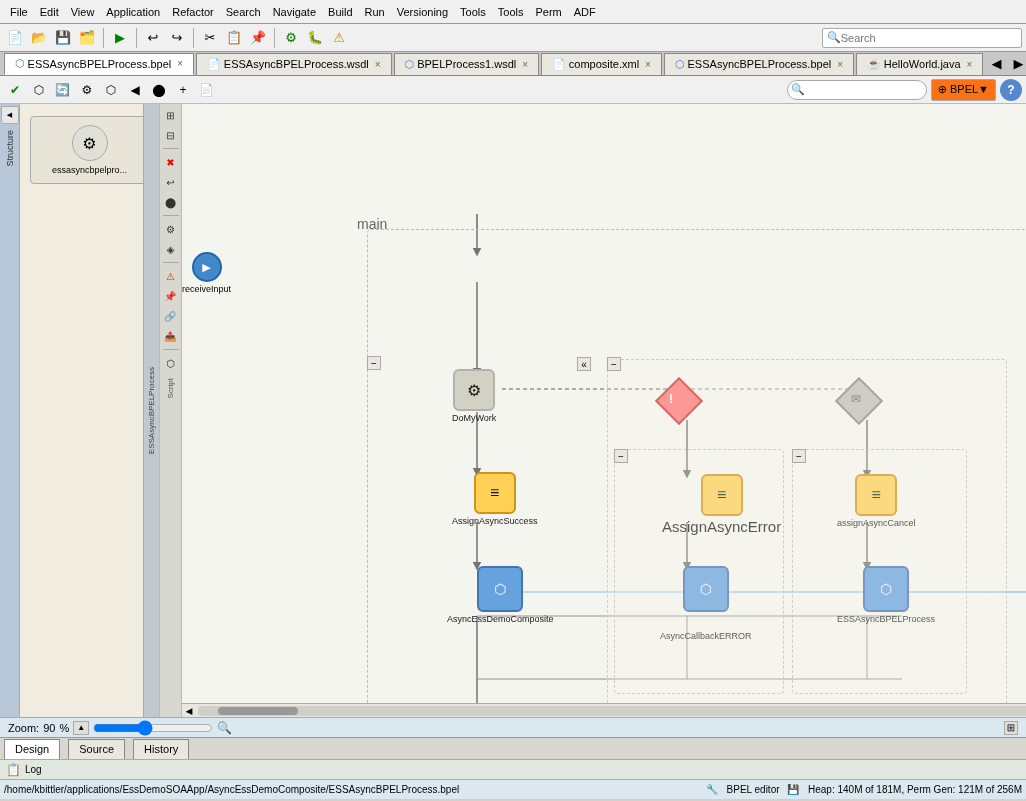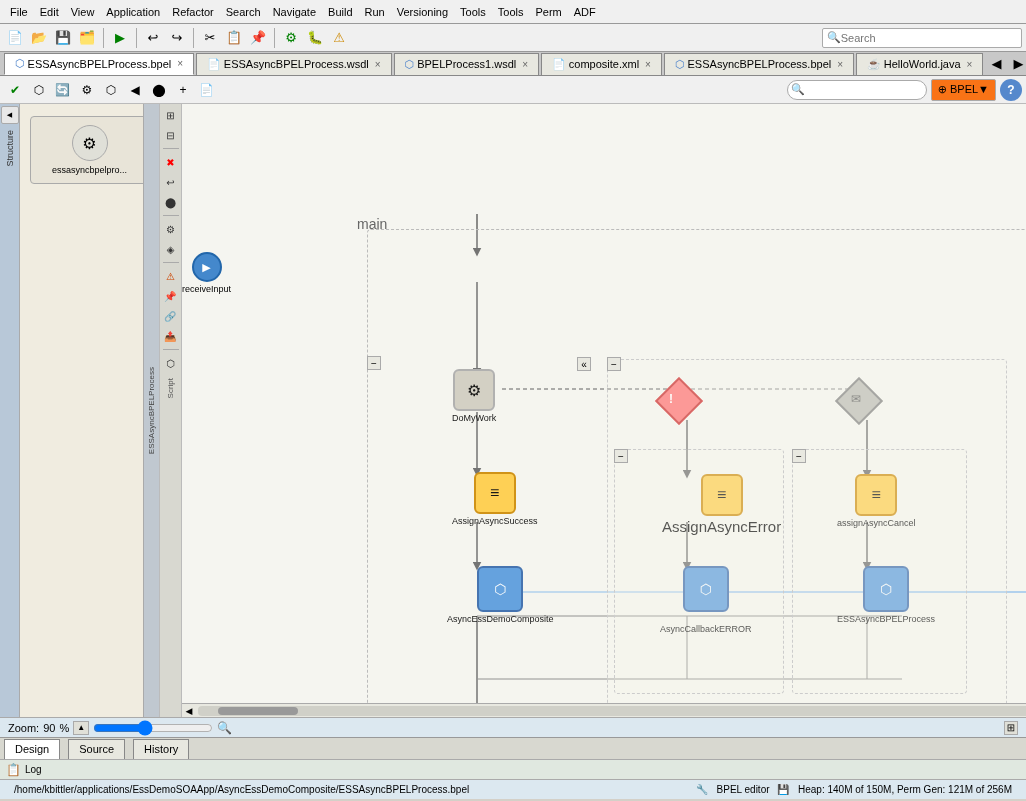--- a/index.html
+++ b/index.html
@@ -305,21 +305,21 @@
               <div style="font-size:15px;margin-top:2px;text-align:center;">AssignAsyncError</div>
             </div>
 
             <div style="position:absolute;left:655px;top:370px;display:flex;flex-direction:column;align-items:center;">
               <div style="width:42px;height:42px;border-radius:6px;background:#ffcc44;border:2px solid #cc8800;display:flex;align-items:center;justify-content:center;font-size:16px;">≡</div>
               <div style="font-size:9px;margin-top:2px;text-align:center;">assignAsyncCancel</div>
             </div>
 
             <div style="position:absolute;left:478px;top:462px;display:flex;flex-direction:column;align-items:center;">
               <div style="width:46px;height:46px;border-radius:6px;background:#5599dd;border:2px solid #3366aa;display:flex;align-items:center;justify-content:center;font-size:14px;color:white;">⬡</div>
-              <div style="font-size:9px;margin-top:12px;text-align:center;">AsyncCallbackERROR</div>
+              <div style="font-size:9px;margin-top:19px;text-align:center;">AsyncCallbackERROR</div>
             </div>
 
             <div style="position:absolute;left:655px;top:462px;display:flex;flex-direction:column;align-items:center;">
               <div style="width:46px;height:46px;border-radius:6px;background:#5599dd;border:2px solid #3366aa;display:flex;align-items:center;justify-content:center;font-size:14px;color:white;">⬡</div>
               <div style="font-size:9px;margin-top:2px;text-align:center;">ESSAsyncBPELProcess</div>
             </div>
 
             <div style="position:absolute;left:185px;top:125px;width:795px;height:480px;border:1px dashed #bbb;background:rgba(245,245,240,0.1);border-radius:4px;pointer-events:none;"></div>
 
             <div style="position:absolute;left:425px;top:255px;width:400px;height:350px;border:1px dashed #ccc;background:rgba(245,245,235,0.2);border-radius:4px;pointer-events:none;"></div>
@@ -364,21 +364,21 @@
   <div class="btab active">Design</div>
   <div class="btab">Source</div>
   <div class="btab">History</div>
 </div>
 
 <div class="log-row" style="display:flex;align-items:center;background:#e0e8e0;border-top:1px solid #aaa;height:20px;padding:0 6px;font-size:10px;">
   <span class="log-icon">📋</span>
   <span>Log</span>
 </div>
 
-<div id="status-bar" style="display:flex;align-items:center;background:#dce8f0;border-top:1px solid #aaa;height:20px;padding:0 14px;font-size:10px;gap:8px;">
+<div id="status-bar" style="display:flex;align-items:center;background:#dce8f0;border-top:1px solid #aaa;height:20px;padding:0 4px;font-size:10px;gap:8px;">
   <span style="flex:1;overflow:hidden;text-overflow:ellipsis;white-space:nowrap;">/home/kbittler/applications/EssDemoSOAApp/AsyncEssDemoComposite/ESSAsyncBPELProcess.bpel</span>
   <div style="display:flex;gap:8px;align-items:center;">
     <span>🔧</span>
     <span>BPEL editor</span>
     <span>💾</span>
-    <span>Heap: 140M of 150M, Perm Gen: 121M of 256M</span>
+    <span>Heap: 140M of 181M, Perm Gen: 121M of 256M</span>
   </div>
 </div>
 
 </body></html>

